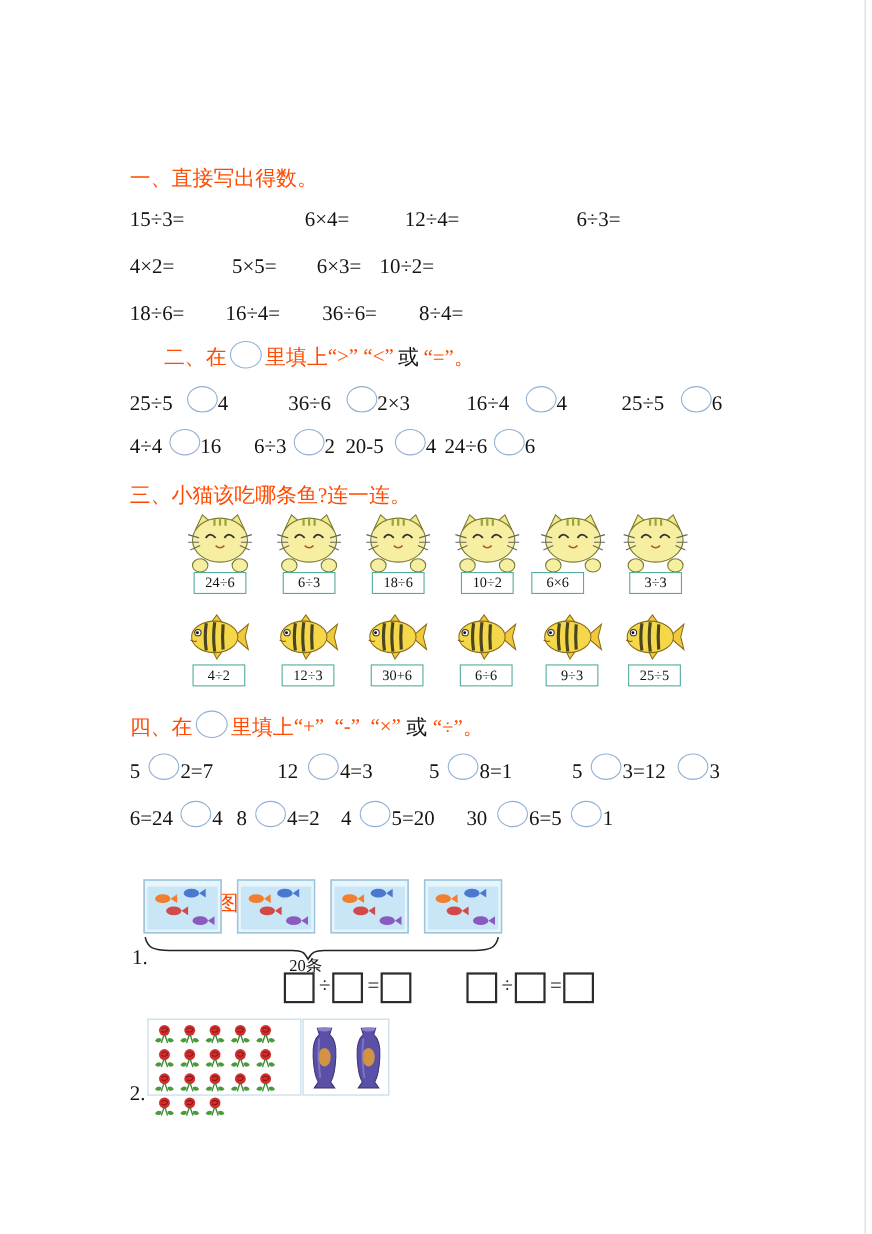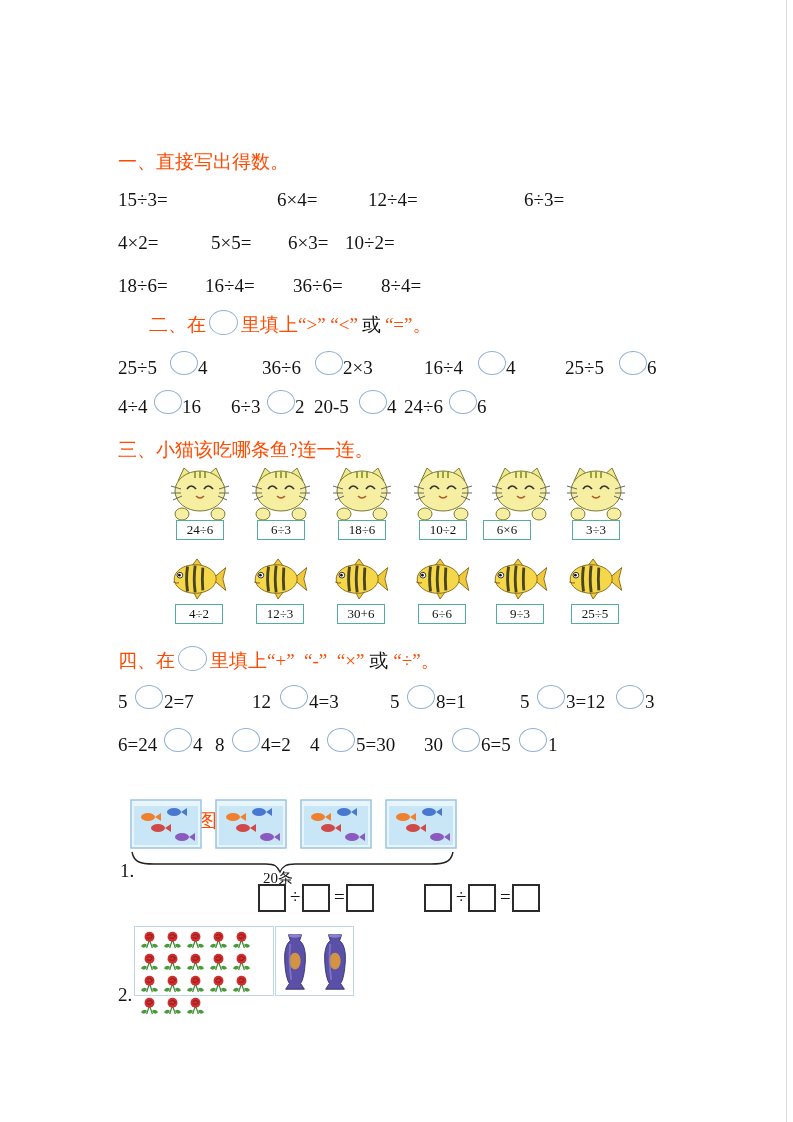--- a/index.html
+++ b/index.html
@@ -228,21 +228,21 @@
     <span class="abs t" style="left:118px;top:734px;">6=24</span>
     <div class="abs oc" style="left:164px;top:728px;"></div>
     <span class="abs t" style="left:193px;top:734px;">4</span>
 
     <span class="abs t" style="left:215px;top:734px;">8</span>
     <div class="abs oc" style="left:232px;top:728px;"></div>
     <span class="abs t" style="left:261px;top:734px;">4=2</span>
 
     <span class="abs t" style="left:310px;top:734px;">4</span>
     <div class="abs oc" style="left:327px;top:728px;"></div>
-    <span class="abs t" style="left:356px;top:734px;">5=30</span>
+    <span class="abs t" style="left:356px;top:734px;">5=20</span>
 
     <span class="abs t" style="left:424px;top:734px;">30</span>
     <div class="abs oc" style="left:452px;top:728px;"></div>
     <span class="abs t" style="left:481px;top:734px;">6=5</span>
     <div class="abs oc" style="left:519px;top:728px;"></div>
     <span class="abs t" style="left:548px;top:734px;">1</span>
   </div>
 
   <div>
     <div class="abs h" style="left:118px;top:808px;margin-left:23px;">五、看图写算式。</div>

